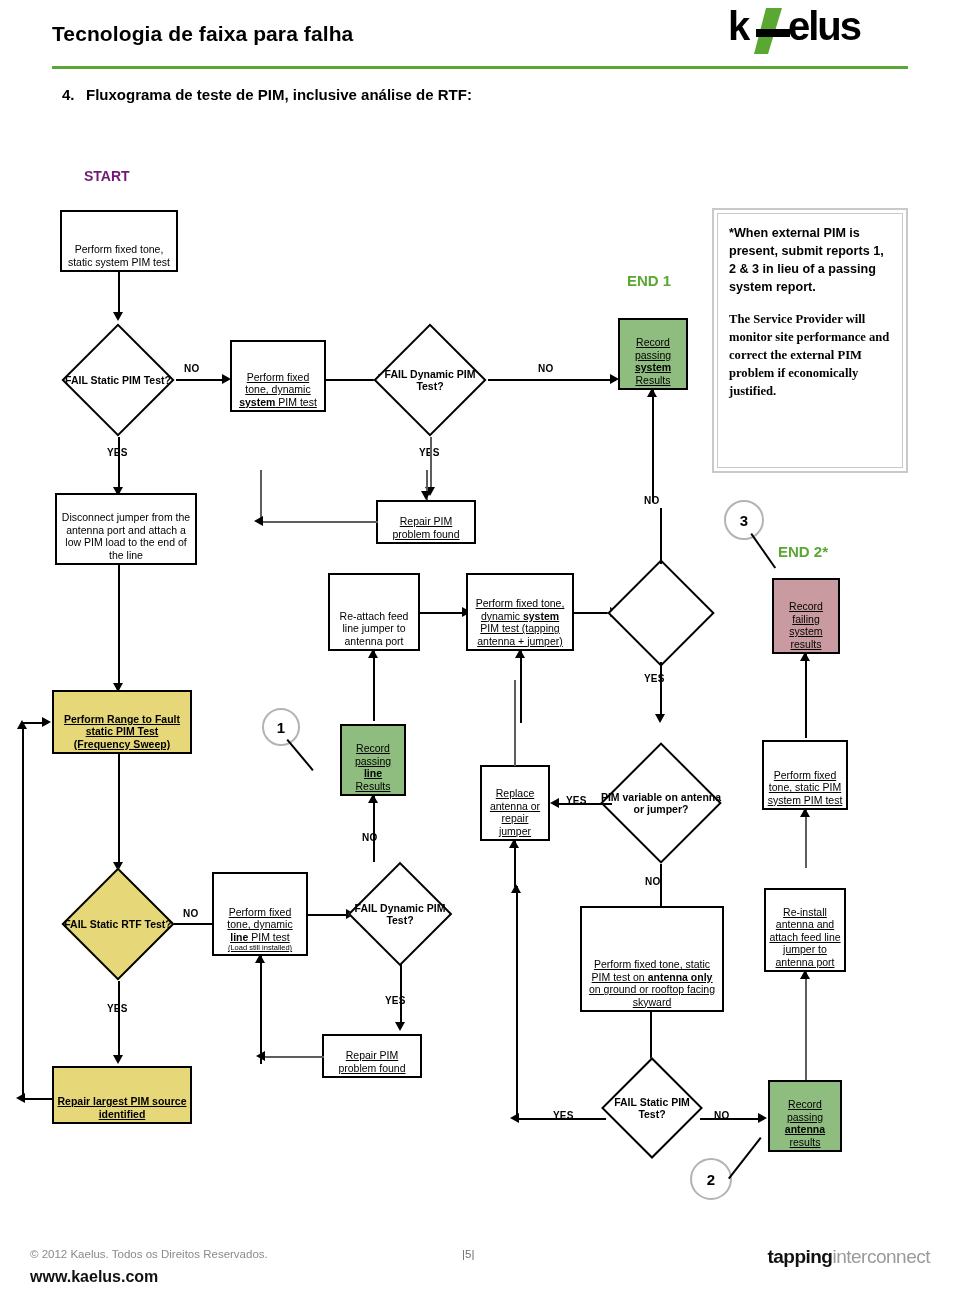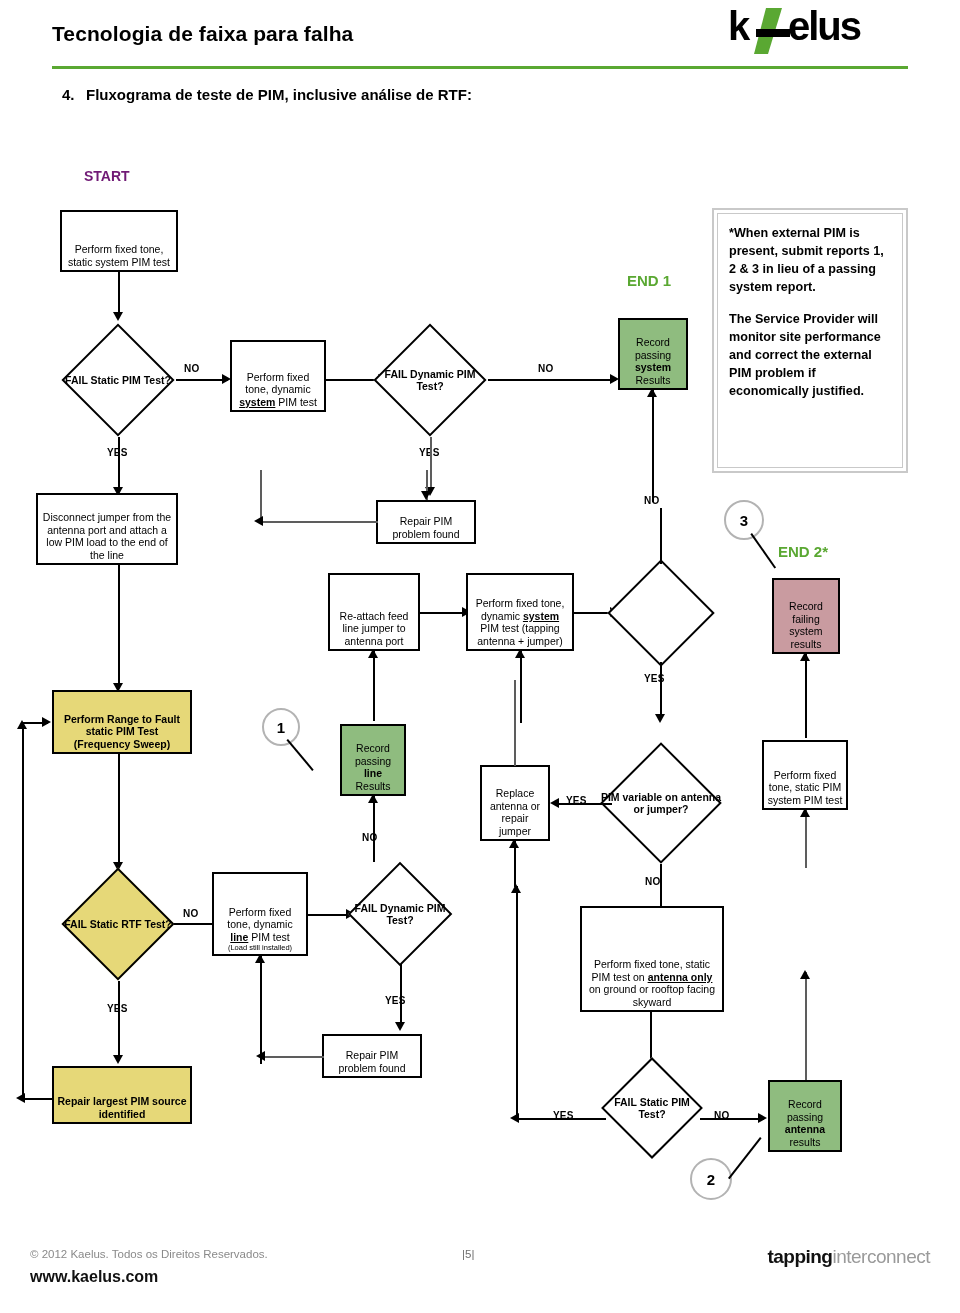--- a/index.html
+++ b/index.html
@@ -10,21 +10,21 @@
   .doc-title{position:absolute;left:52px;top:22px;font-size:21px;font-weight:bold;letter-spacing:.1px;}
   .logo{position:absolute;right:42px;top:4px;width:190px;height:50px;}
   .rule{position:absolute;left:52px;top:66px;width:856px;height:3px;background:#5aa832;}
   .section-head{position:absolute;left:86px;top:86px;font-size:15px;font-weight:bold;}
   .section-num{position:absolute;left:62px;top:86px;font-size:15px;font-weight:bold;}
 
   
   .box{position:absolute;box-sizing:border-box;border:2px solid #000;background:#fff;
        display:flex;align-items:flex-end;justify-content:center;text-align:center;
        font-size:10.5px;line-height:12.4px;padding:2px 3px;}
-  .box.thick{border-width:2.5px;}
+  .box.thick{border-width:2.5px;text-decoration:underline;}
   .box.green{background:#8fbc7f;}
   .box.yellow{background:#e6d878;font-weight:bold;}
   .box.mauve{background:#c99ba0;}
   .box.green b,.box.mauve b{font-weight:bold;}
   .box u{text-decoration:underline;font-weight:bold;}
   .tiny{font-size:7.5px;display:block;line-height:9px;}
 
   .dia{position:absolute;box-sizing:border-box;}
   .dia .shape{position:absolute;inset:0;background:#fff;border:2px solid #000;
        transform:rotate(45deg);}
@@ -36,21 +36,21 @@
         background:#fff;display:flex;align-items:center;justify-content:center;
         font-size:15px;font-weight:bold;}
 
   .endlbl{position:absolute;color:#5aa832;font-weight:bold;font-size:15px;}
   .startlbl{position:absolute;color:#701a75;font-weight:bold;font-size:14px;}
 
   .note{position:absolute;box-sizing:border-box;border:2px solid #c9c9c9;background:#fff;padding:3px;}
   .note .inner{border:1px solid #c9c9c9;height:100%;box-sizing:border-box;padding:10px 11px;
        font-size:12.6px;line-height:18px;font-weight:bold;}
   .note p{margin:0 0 14px 0;}
-  .note p:last-child{margin-bottom:0;}
+  .note p:last-child{margin-bottom:0;font-family:Liberation Serif, serif;}
 
   
   .ln{position:absolute;background:#000;}
   .ln.h{height:1.6px;}
   .ln.v{width:1.6px;}
   .ln.thin{background:#5d5d5d;}
   .ar{position:absolute;width:0;height:0;}
   .ar.down{border-left:5.5px solid transparent;border-right:5.5px solid transparent;border-top:9px solid #000;}
   .ar.up{border-left:5.5px solid transparent;border-right:5.5px solid transparent;border-bottom:9px solid #000;}
   .ar.right{border-top:5.5px solid transparent;border-bottom:5.5px solid transparent;border-left:9px solid #000;}
@@ -133,21 +133,21 @@
   <div class="ln v" style="left:652px;top:390px;height:112px;"></div>
   <div class="ar up" style="left:647px;top:388px;"></div>
 
   <div class="note" style="left:712px;top:208px;width:196px;height:265px;">
     <div class="inner">
       <p>*When external PIM is present, submit reports 1, 2 &amp; 3 in lieu of a passing system report.</p>
       <p>The Service Provider will monitor site performance and correct the external PIM problem if economically justified.</p>
     </div>
   </div>
 
-  <div class="box" style="left:36px;top:493px;width:142px;height:72px;">
+  <div class="box" style="left:55px;top:493px;width:142px;height:72px;">
     <span>Disconnect jumper from the antenna port and attach a low PIM load to the end of the line</span>
   </div>
   <div class="ln v" style="left:118px;top:565px;height:120px;"></div>
   <div class="ar down" style="left:113px;top:683px;"></div>
 
   <div class="box thick" style="left:376px;top:500px;width:100px;height:44px;">
     <span>Repair PIM problem found</span>
   </div>
   <div class="ln v thin" style="left:426px;top:470px;height:30px;"></div>
   <div class="ar down" style="left:421px;top:491px;"></div>
@@ -270,20 +270,23 @@
   <div class="yn" style="left:385px;top:995px;">YES</div>
   <div class="ln v" style="left:400px;top:964px;height:62px;"></div>
   <div class="ar down" style="left:395px;top:1022px;"></div>
 
   <div class="box thick" style="left:580px;top:906px;width:144px;height:106px;">
     <span>Perform fixed tone, static PIM test on <u>antenna only</u> on ground or rooftop facing skyward</span>
   </div>
   <div class="ln v" style="left:650px;top:1012px;height:86px;"></div>
   <div class="ar down" style="left:645px;top:1094px;"></div>
 
+  <div class="box thick" style="left:764px;top:888px;width:82px;height:84px;">
+    <span>Re-install antenna and attach feed line jumper to antenna port</span>
+  </div>
   <div class="ln v thin" style="left:805px;top:972px;height:108px;"></div>
   <div class="ar up" style="left:800px;top:970px;"></div>
 
   <div class="box thick yellow" style="left:52px;top:1066px;width:140px;height:58px;">
     <span>Repair largest PIM source identified</span>
   </div>
   <div class="ln h" style="left:22px;top:1098px;width:32px;"></div>
   <div class="ar left" style="left:16px;top:1093px;"></div>
 
   <div class="box thick" style="left:322px;top:1034px;width:100px;height:44px;">

